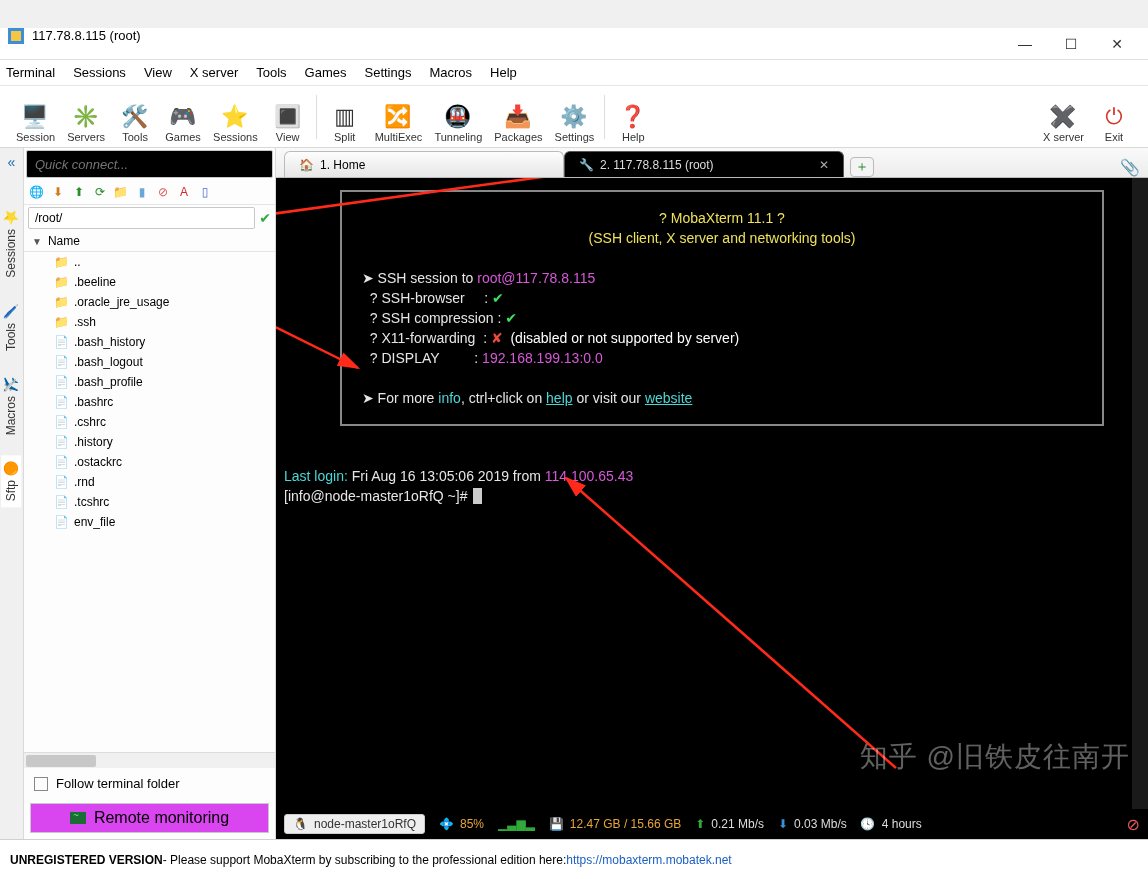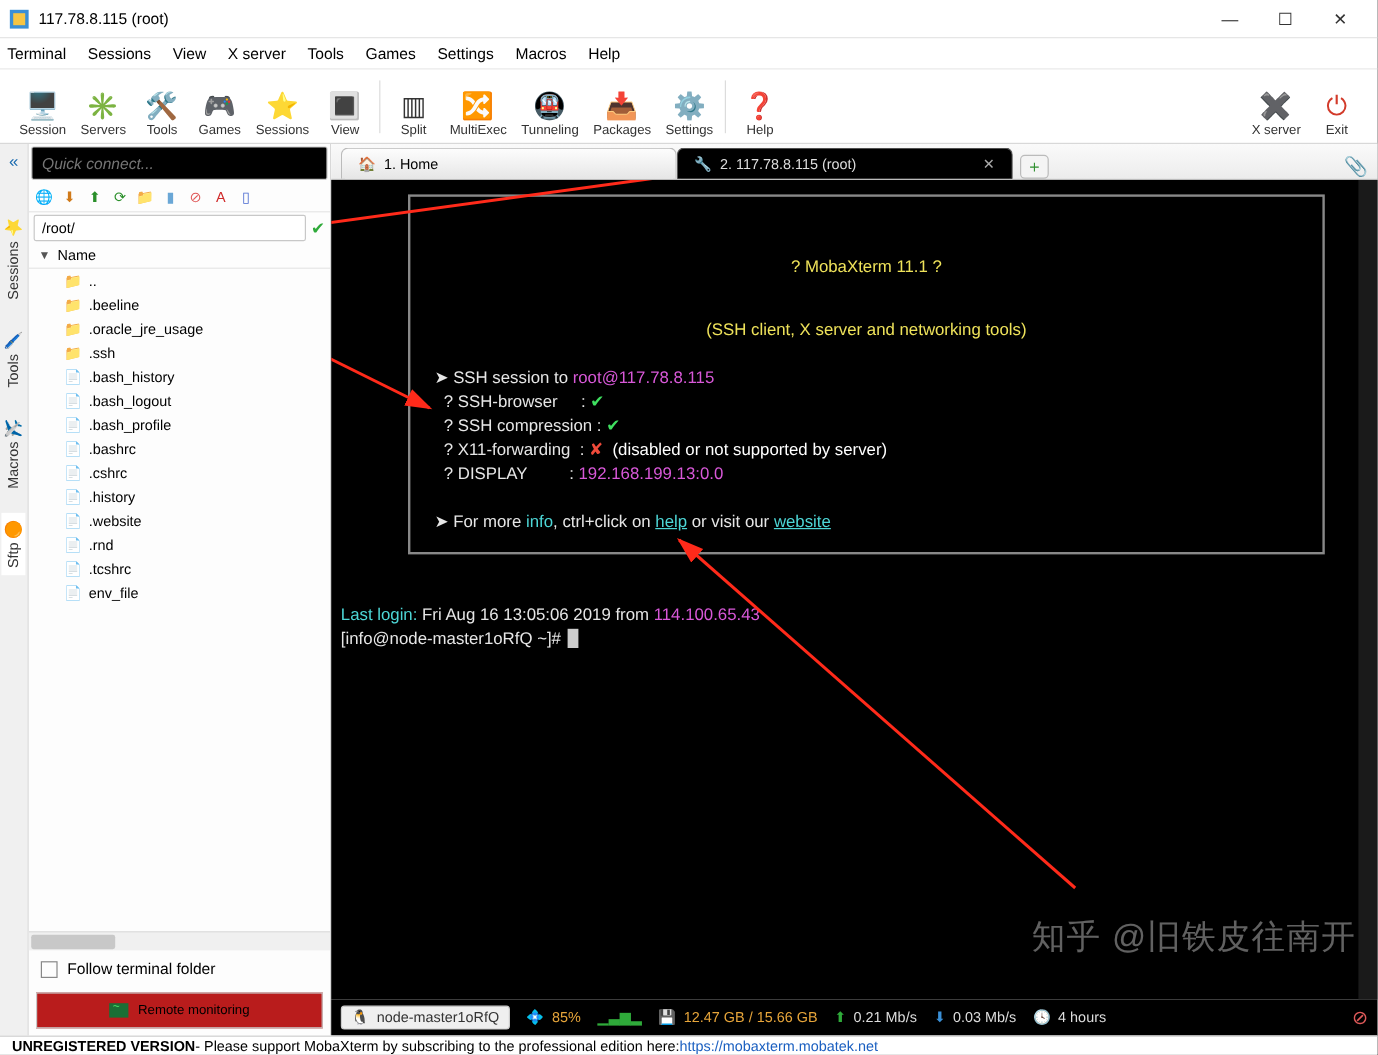--- a/index.html
+++ b/index.html
@@ -1,17 +1,17 @@
 <!DOCTYPE html>
 <html><head>
 <meta charset="utf-8">
 <style>
 * { margin: 0; padding: 0; box-sizing: border-box; font-family: "Segoe UI", Tahoma, sans-serif; }
 body { width: 1148px; height: 879px; overflow: hidden; background: #f0f0f0; display: flex; flex-direction: column; }
-.titlebar { height: 32px; background: #fff; display: flex; align-items: center; padding: 0 8px; border-bottom: 1px solid #e0e0e0; }
+.titlebar { height: 32px; background: #fff; display: flex; align-items: flex-start; padding: 0 8px; border-bottom: 1px solid #e0e0e0; margin-top: 28px; }
 .titlebar .logo { width: 16px; height: 16px; margin-right: 8px; }
 .titlebar .title { font-size: 13px; flex: 1; }
 .titlebar .win-btn { width: 46px; height: 32px; display: flex; align-items: center; justify-content: center; font-size: 14px; color: #333; cursor: pointer; }
 .menubar { height: 26px; background: #fff; display: flex; align-items: center; padding: 0 6px; font-size: 13px; gap: 18px; border-bottom: 1px solid #e5e5e5; }
 .menubar div { cursor: pointer; }
 .toolbar { height: 62px; background: #fff; display: flex; align-items: center; padding: 2px 10px 2px 10px; border-bottom: 1px solid #d8d8d8; }
 .tool-btn { display: flex; flex-direction: column; align-items: center; justify-content: flex-end; height: 56px; min-width: 48px; padding: 2px 6px; font-size: 11px; color: #333; cursor: pointer; gap: 3px; }
 .tool-btn .ico { font-size: 22px; line-height: 22px; }
 .tool-sep { width: 1px; height: 44px; background: #dcdcdc; margin: 0 4px; }
 .flex-spacer { flex: 1; }
@@ -36,37 +36,37 @@
 .tree-header .caret { color: #555; margin-right: 6px; font-size: 10px; }
 .tree-list { flex: 1; overflow-y: auto; overflow-x: hidden; padding-left: 30px; }
 .tree-item { display: flex; align-items: center; font-size: 12px; height: 20px; gap: 6px; cursor: pointer; }
 .tree-item .fico { font-size: 12px; width: 14px; text-align: center; }
 .folder-ico { color: #f0b94a; }
 .file-ico { color: #6aa7d6; }
 .sb-hscroll { height: 16px; background: #f0f0f0; border-top: 1px solid #ddd; display: flex; align-items: center; }
 .sb-hscroll .thumb { width: 70px; height: 12px; background: #c8c8c8; margin-left: 2px; border-radius: 2px; }
 .follow-row { display: flex; align-items: center; padding: 8px 10px; font-size: 13px; gap: 8px; }
 .follow-row .chk { width: 14px; height: 14px; border: 1px solid #888; }
-.remote-mon { margin: 4px 6px 6px; height: 30px; background: #b91c1c; border: 1px solid #c8c8c8; display: flex; align-items: center; justify-content: center; gap: 8px; font-size: 11px; cursor: pointer; }
+.remote-mon { margin: 4px 6px 6px; height: 30px; background: #d946ef; border: 1px solid #c8c8c8; display: flex; align-items: center; justify-content: center; gap: 8px; font-size: 16px; cursor: pointer; }
 .remote-mon-ico { width: 16px; height: 12px; background: #1a6e35; display: inline-block; position: relative; }
 .remote-mon-ico::after { content: "~"; color: #4cf06b; font-size: 10px; position: absolute; left: 3px; top: -2px; }
 
 .main { flex: 1; display: flex; flex-direction: column; background: #fff; min-width: 0; }
 .tabs-row { height: 30px; display: flex; align-items: flex-end; background: linear-gradient(#fafafa,#ececec); padding-left: 8px; gap: 0; border-bottom: 1px solid #bbb; }
 .tab { height: 26px; display: flex; align-items: center; padding: 0 14px; font-size: 12px; border: 1px solid #bbb; border-bottom: none; border-radius: 6px 6px 0 0; background: linear-gradient(#fdfdfd,#e6e6e6); cursor: pointer; gap: 6px; min-width: 280px; }
 .tab.active { background: #000; color: #ddd; border-color: #555; }
 .tab .tico { font-size: 12px; }
 .tab .close { margin-left: auto; color: #aaa; font-size: 12px; }
 .tab-add { width: 24px; height: 20px; margin-left: 6px; border: 1px solid #bbb; border-radius: 4px; background: #f4f4f4; display: flex; align-items: center; justify-content: center; color: #2f8f2f; font-size: 14px; cursor: pointer; }
 .clip-ico { margin-left: auto; margin-right: 8px; color: #6a8fb8; font-size: 16px; }
 
 .terminal { flex: 1; background: #000; position: relative; color: #ccc; font-family: "Consolas","Courier New",monospace; font-size: 14px; line-height: 20px; padding: 6px 8px; overflow: hidden; }
 .term-box { border: 2px solid #888; margin: 6px 36px 20px 56px; padding: 16px 20px; }
 .term-center { text-align: center; }
-.c-yellow { color: #eee25a; margin-top: 32px; }
+.c-yellow { color: #eee25a; }
 .c-cyan { color: #4dd6d6; }
 .c-green { color: #3fe060; }
 .c-red { color: #f04a3a; }
 .c-magenta { color: #d858d8; }
 .c-white { color: #e6e6e6; }
 .c-grey { color: #ffffff; }
 .term-link { color: #4dd6d6; text-decoration: underline; }
 .cursor-block { display: inline-block; width: 9px; height: 16px; background: #ccc; vertical-align: text-bottom; margin-left: 2px; }
 .term-line { white-space: pre; }
 .term-scroll { position: absolute; right: 0; top: 0; width: 16px; height: 100%; background: #1a1a1a; }
@@ -76,21 +76,21 @@
 .arrow-head { fill: #ff2a1a; }
 
 .statusbar { height: 30px; background: #000; display: flex; align-items: center; padding: 0 8px; gap: 14px; font-size: 12px; color: #ccc; font-family: Consolas,monospace; }
 .status-pill { display: flex; align-items: center; gap: 6px; }
 .sb-label { color: #ddd; }
 .sb-orange { color: #e7a53a; }
 
 .chip-node { background:#efefef; border:1px solid #ccc; border-radius:3px; padding:2px 8px; color:#333; font-family:sans-serif; }
 .watermark { position:absolute; right:18px; bottom:42px; font-size:28px; color:rgba(230,230,230,0.42); font-weight:500; font-family:sans-serif; letter-spacing:1px; }
 
-.footer { height: 16px; background: #fff; display: flex; align-items: center; padding: 0 10px; font-size: 12px; border-top: 1px solid #d0d0d0; }
+.footer { height: 40px; background: #fff; display: flex; align-items: center; padding: 0 10px; font-size: 12px; border-top: 1px solid #d0d0d0; }
 .footer .unreg { font-weight: bold; }
 .footer a { color: #1a5fc0; text-decoration: none; }
 </style>
 </head>
 <body>
 
 <div class="titlebar">
   <svg class="logo" viewBox="0 0 16 16">
       <rect width="16" height="16" fill="#3a8fd6"></rect>
       <rect x="3" y="3" width="10" height="10" fill="#f6c544"></rect>
@@ -256,21 +256,21 @@
         <div class="tree-item">
           <span class="fico file-ico">📄</span>
           <span>.cshrc</span>
         </div>
         <div class="tree-item">
           <span class="fico file-ico">📄</span>
           <span>.history</span>
         </div>
         <div class="tree-item">
           <span class="fico file-ico">📄</span>
-          <span>.website</span>
+          <span>.ostackrc</span>
         </div>
         <div class="tree-item">
           <span class="fico file-ico">📄</span>
           <span>.rnd</span>
         </div>
         <div class="tree-item">
           <span class="fico file-ico">📄</span>
           <span>.tcshrc</span>
         </div>
         <div class="tree-item">

